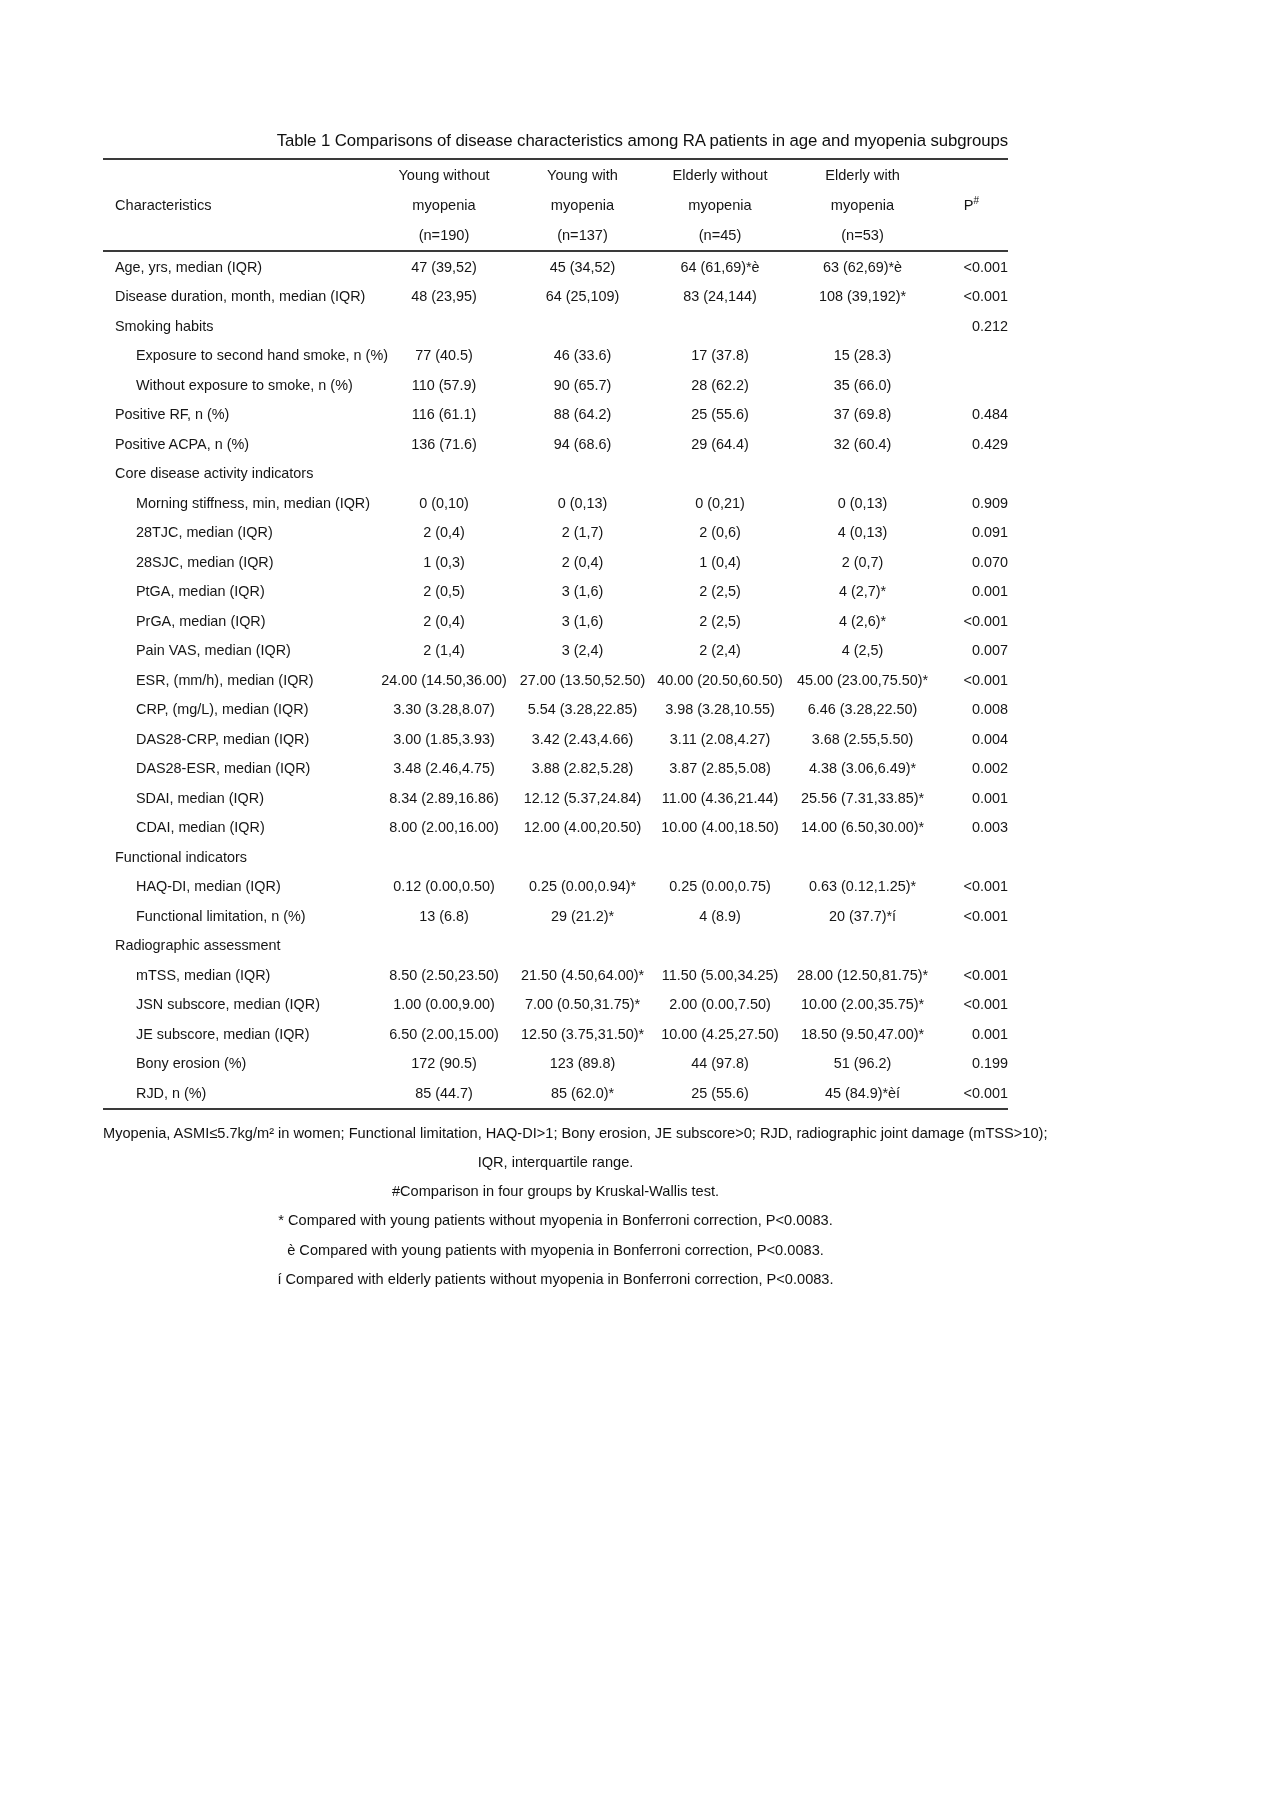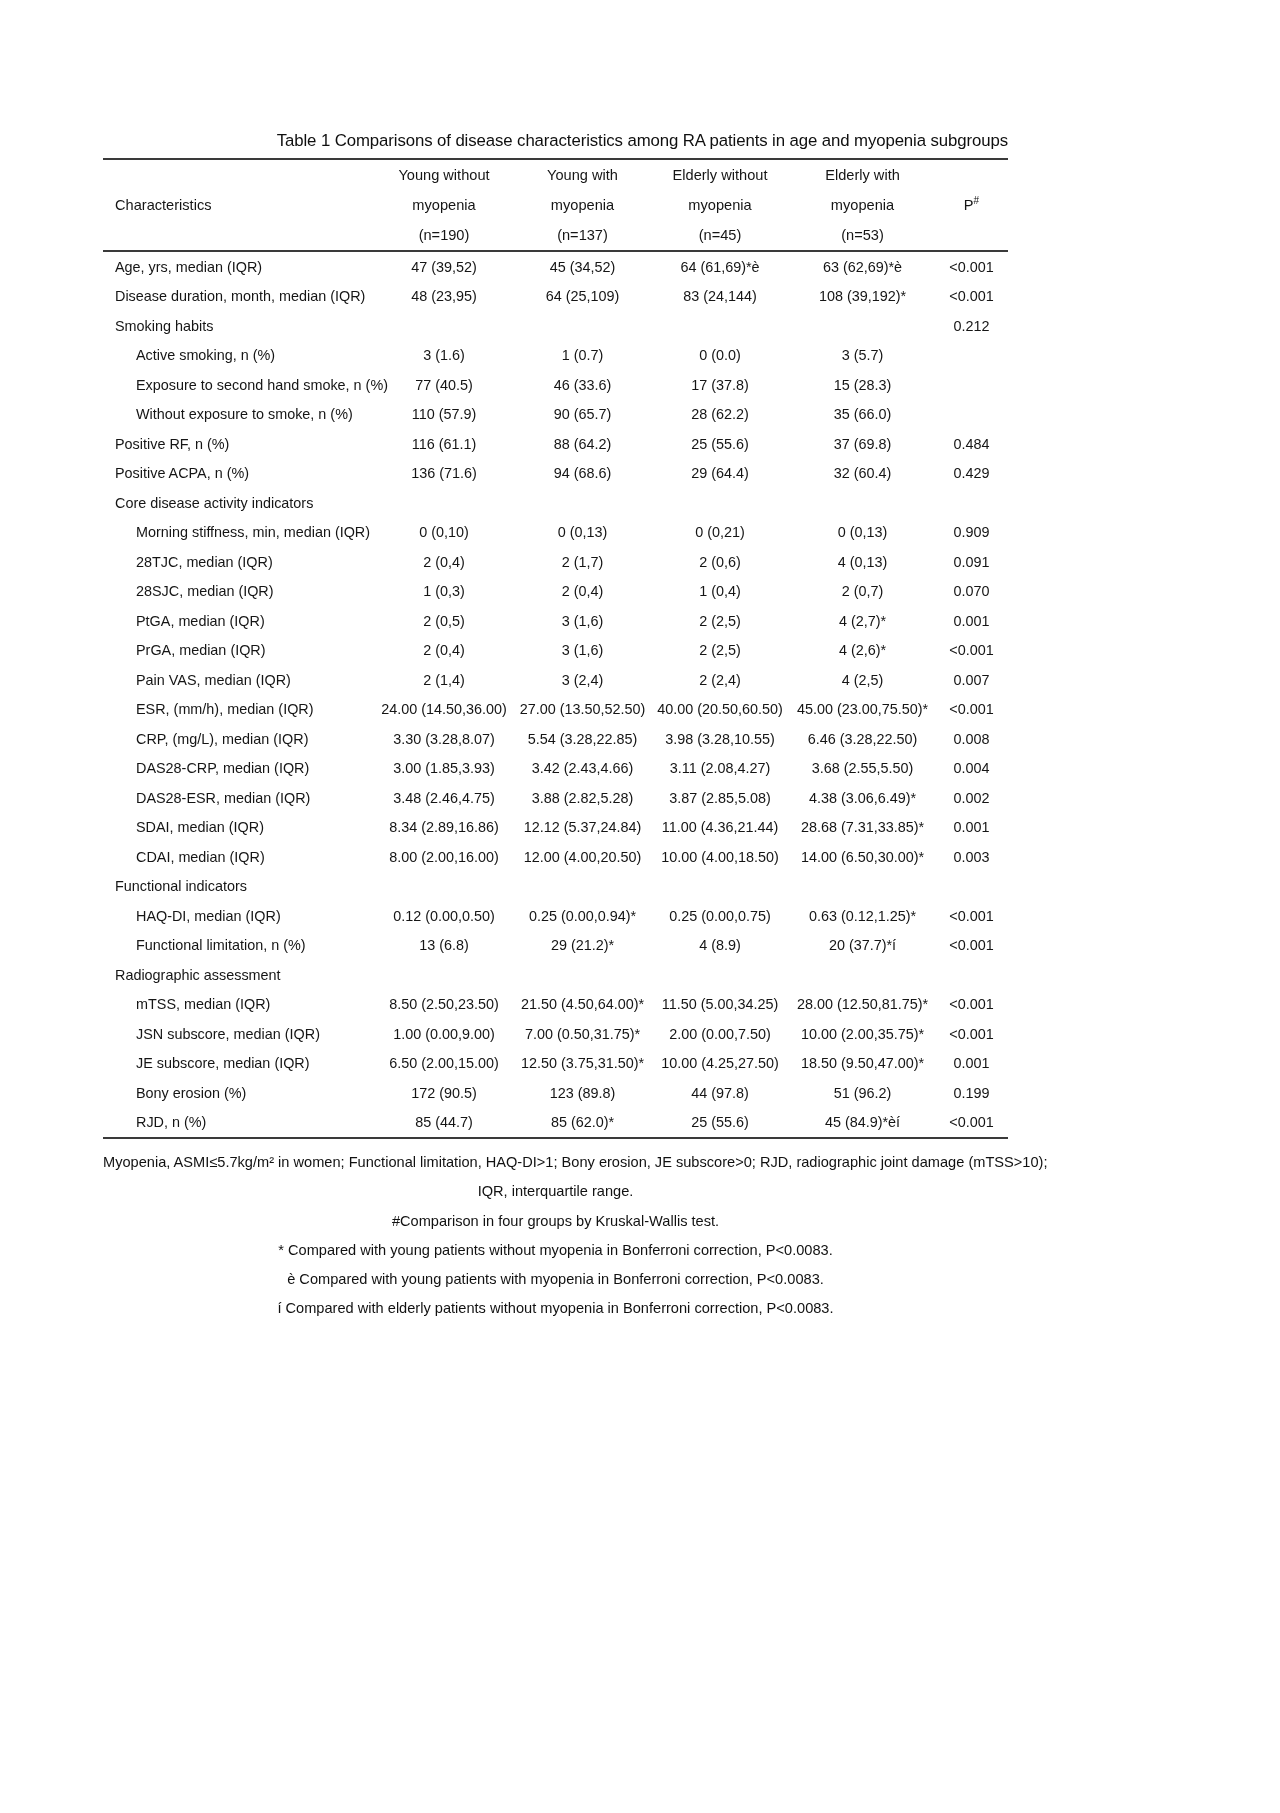--- a/index.html
+++ b/index.html
@@ -27,21 +27,21 @@
   .hcol.left{text-align:left;}
   .hline{height:30px;line-height:30px;white-space:nowrap;}
   .hline.lbl{padding-left:12px;}
   sup{font-size:10px;vertical-align:super;line-height:0;}
   .tbody{border-bottom:2.5px solid #3a3a3a;}
   .brow{height:29.5px;align-items:center;font-size:14.4px;}
   .cell{white-space:nowrap;overflow:visible;}
   .cell.label{padding-left:12px;}
   .cell.label.indent{padding-left:33px;}
   .cell.val{text-align:center;}
-  .cell.pval{text-align:center;}
+  .cell.pval{text-align:right;}
   .footnotes{margin-top:9px;font-size:14.6px;color:#111;}
   .fline{line-height:29.3px;white-space:nowrap;text-align:center;}
 </style>
 </head>
 <body>
 
 <div class="page">
   <div class="table-wrap">
 
     <div class="title">Table 1 Comparisons of disease characteristics among RA patients in age and myopenia subgroups</div>
@@ -99,28 +99,20 @@
         </div>
         <div class="brow grid-cols">
           <div class="cell label">Smoking habits</div>
           <div class="cell val"></div>
           <div class="cell val"></div>
           <div class="cell val"></div>
           <div class="cell val"></div>
           <div class="cell pval">0.212</div>
         </div>
         <div class="brow grid-cols">
-          <div class="cell label indent">Active smoking, n (%)</div>
-          <div class="cell val">3 (1.6)</div>
-          <div class="cell val">1 (0.7)</div>
-          <div class="cell val">0 (0.0)</div>
-          <div class="cell val">3 (5.7)</div>
-          <div class="cell pval"></div>
-        </div>
-        <div class="brow grid-cols">
           <div class="cell label indent">Exposure to second hand smoke, n (%)</div>
           <div class="cell val">77 (40.5)</div>
           <div class="cell val">46 (33.6)</div>
           <div class="cell val">17 (37.8)</div>
           <div class="cell val">15 (28.3)</div>
           <div class="cell pval"></div>
         </div>
         <div class="brow grid-cols">
           <div class="cell label indent">Without exposure to smoke, n (%)</div>
           <div class="cell val">110 (57.9)</div>
@@ -231,21 +223,21 @@
           <div class="cell val">3.88 (2.82,5.28)</div>
           <div class="cell val">3.87 (2.85,5.08)</div>
           <div class="cell val">4.38 (3.06,6.49)*</div>
           <div class="cell pval">0.002</div>
         </div>
         <div class="brow grid-cols">
           <div class="cell label indent">SDAI, median (IQR)</div>
           <div class="cell val">8.34 (2.89,16.86)</div>
           <div class="cell val">12.12 (5.37,24.84)</div>
           <div class="cell val">11.00 (4.36,21.44)</div>
-          <div class="cell val">28.68 (7.31,33.85)*</div>
+          <div class="cell val">25.56 (7.31,33.85)*</div>
           <div class="cell pval">0.001</div>
         </div>
         <div class="brow grid-cols">
           <div class="cell label indent">CDAI, median (IQR)</div>
           <div class="cell val">8.00 (2.00,16.00)</div>
           <div class="cell val">12.00 (4.00,20.50)</div>
           <div class="cell val">10.00 (4.00,18.50)</div>
           <div class="cell val">14.00 (6.50,30.00)*</div>
           <div class="cell pval">0.003</div>
         </div>

